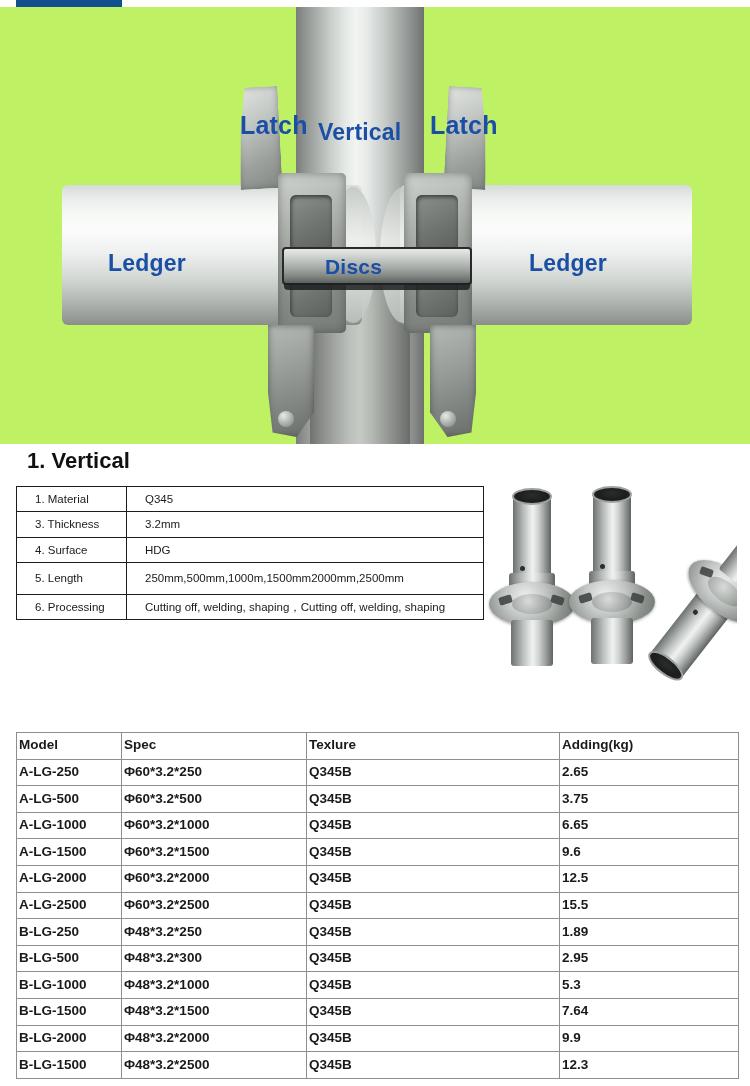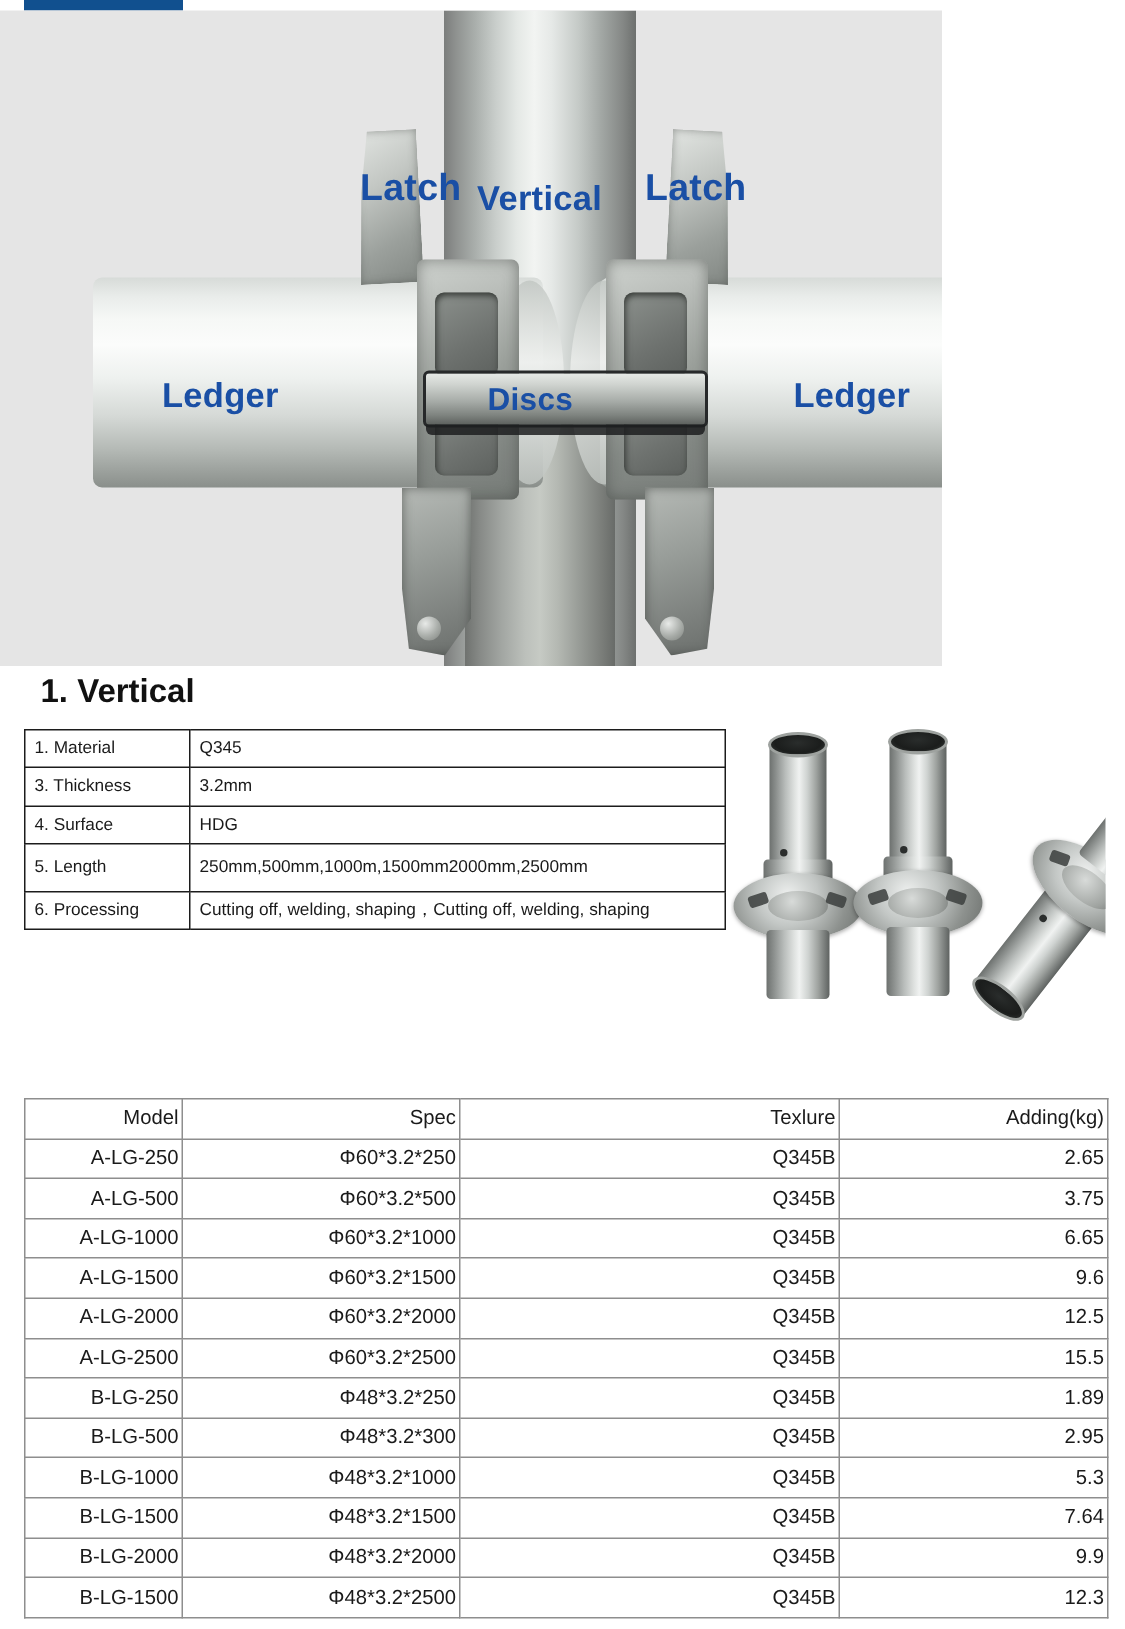--- a/index.html
+++ b/index.html
@@ -25,23 +25,23 @@
     width: 106px;
     height: 7px;
     background: #11508f;
   }
 
   
   .hero {
     position: absolute;
     left: 0;
     top: 7px;
-    width: 628px;
+    width: 750px;
     height: 437px;
-    background: #e5e5e5;
+    background: #bef264;
     overflow: hidden;
   }
   .hero-stage {
     position: absolute;
     inset: 0;
   }
 
   
   .v-pipe {
     position: absolute;
@@ -219,21 +219,21 @@
     left: 16px;
     top: 486px;
     width: 468px;
     border-collapse: collapse;
     table-layout: fixed;
     font-size: 11.5px;
     color: #1a1a1a;
   }
   .spec-table td {
     border: 1px solid #1c1c1c;
-    padding: 4px 6px;
+    padding: 4px 18px;
     vertical-align: middle;
     line-height: 1.42;
   }
   .spec-table td.k { width: 110px; }
   .spec-table tr.tall td { height: 32px; }
   .spec-table tr.tallest td { height: 56px; vertical-align: middle; }
   .spec-table td.v-multi { line-height: 1.5; }
 
   
   .product-shot {
@@ -299,22 +299,22 @@
     border-collapse: collapse;
     table-layout: fixed;
     font-size: 13.5px;
     color: #1a1a1a;
     text-align: center;
   }
   .model-table th,
   .model-table td {
     border: 1px solid #8e8e8e;
     padding: 5px 2px;
-    text-align: right;
-    font-weight: normal;
+    text-align: left;
+    font-weight: bold;
     height: 26.6px;
     line-height: 1.1;
   }
   .model-table col.c-model   { width: 105px; }
   .model-table col.c-spec    { width: 185px; }
   .model-table col.c-texture { width: 253px; }
   .model-table col.c-weight  { width: 179px; }
 </style>
 </head>
 <body>

